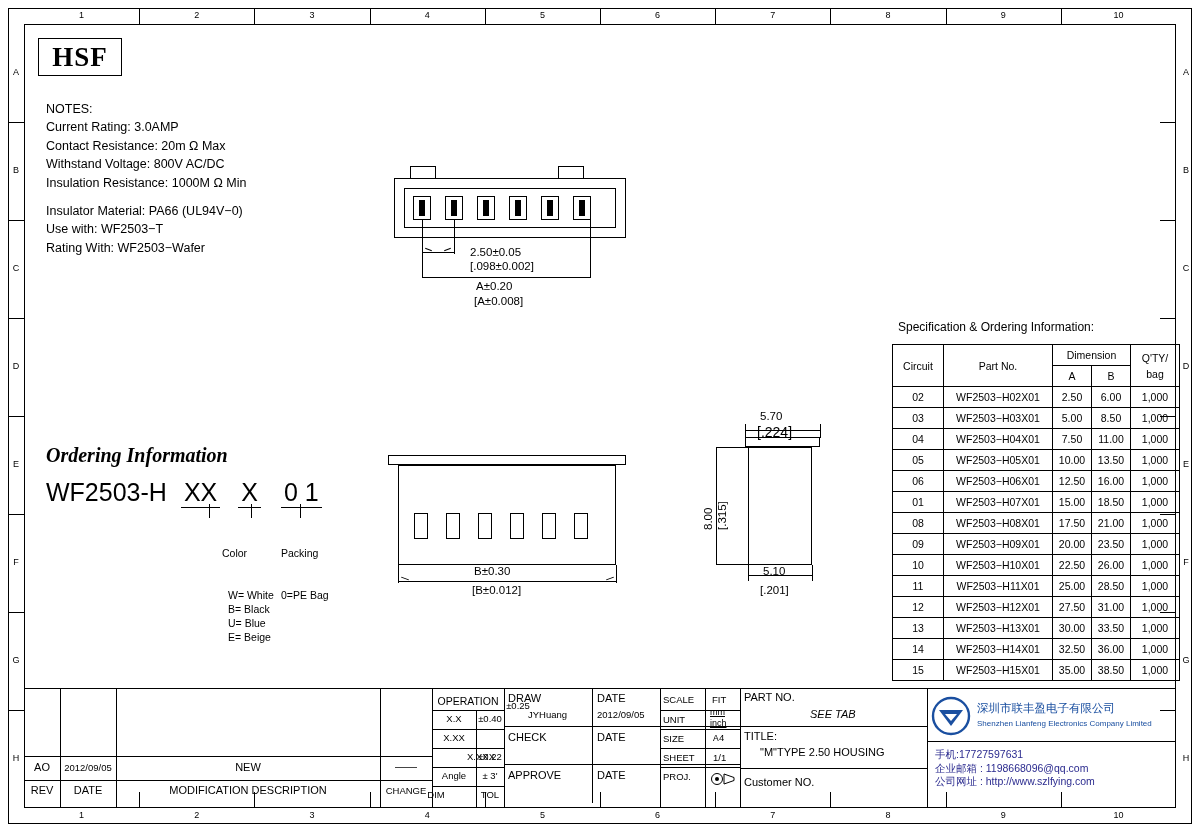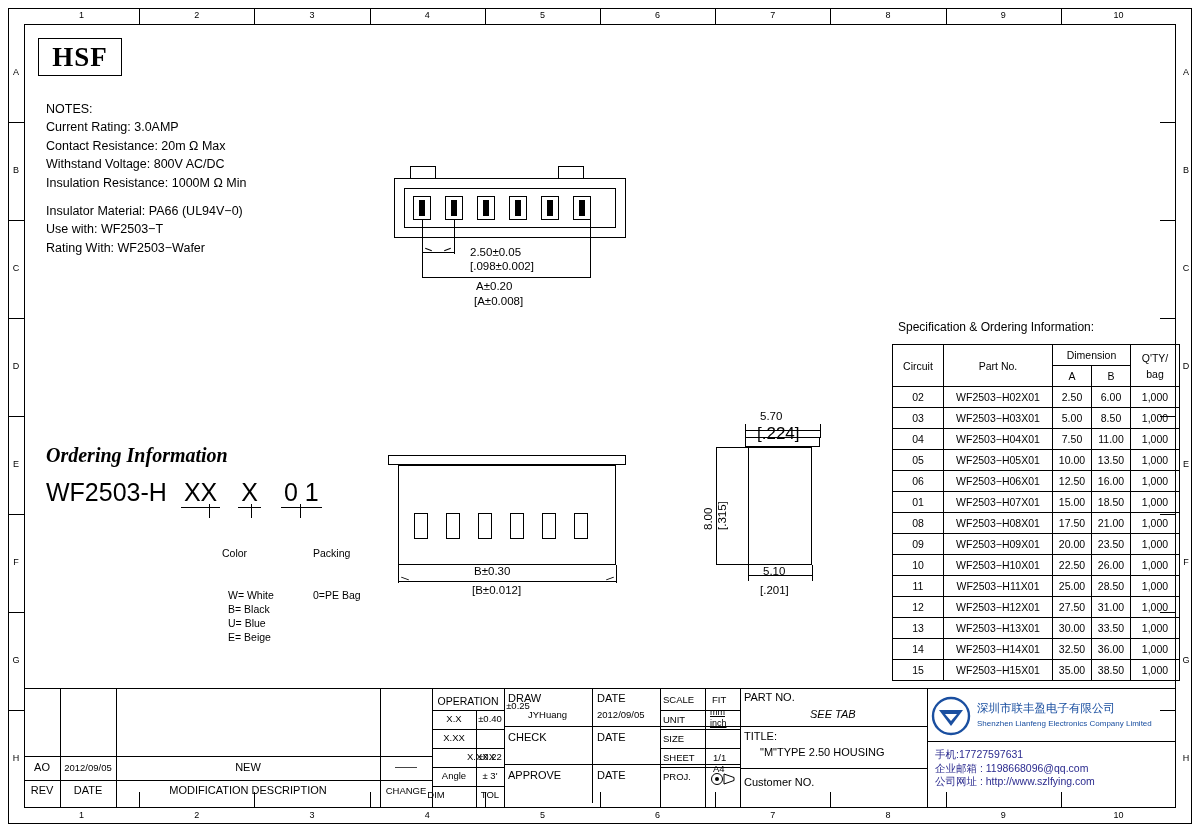--- a/index.html
+++ b/index.html
@@ -159,21 +159,21 @@
   <div class="ln" style="left:251px;top:504px;width:1px;height:14px;"></div>
   <div class="ln" style="left:300px;top:504px;width:1px;height:14px;"></div>
 
   <div class="legend" style="left:222px;top:518px;">
     <div>Color</div>
     <div style="padding-left:6px">W= White
 B= Black
 U= Blue
 E= Beige</div>
   </div>
-  <div class="legend" style="left:281px;top:518px;margin-left:32px;">
+  <div class="legend" style="left:281px;top:518px;">
     <div>Packing</div>
     <div>0=PE Bag</div>
   </div>
 
   <div>
 
     <div class="box" style="left:394px;top:178px;width:232px;height:60px;"></div>
 
     <div class="box" style="left:410px;top:166px;width:26px;height:12px;border-bottom:none;background:#fff;"></div>
     <div class="box" style="left:558px;top:166px;width:26px;height:12px;border-bottom:none;background:#fff;"></div>
@@ -230,21 +230,21 @@
   </div>
 
   <div>
     <div class="box" style="left:745px;top:437px;width:75px;height:10px;"></div>
     <div class="box" style="left:748px;top:447px;width:64px;height:118px;"></div>
 
     <div class="ln" style="left:745px;top:424px;width:1px;height:14px;"></div>
     <div class="ln" style="left:820px;top:424px;width:1px;height:14px;"></div>
     <div class="ln" style="left:745px;top:430px;width:75px;height:1px;"></div>
     <div class="txt" style="left:760px;top:410px;font-size:11.5px;">5.70</div>
-    <div class="txt" style="left:757px;top:424px;font-size:17px;">[.224]</div>
+    <div class="txt" style="left:757px;top:424px;font-size:14px;">[.224]</div>
 
     <div class="ln" style="left:716px;top:447px;width:1px;height:118px;"></div>
     <div class="ln" style="left:716px;top:447px;width:32px;height:1px;"></div>
     <div class="ln" style="left:716px;top:564px;width:32px;height:1px;"></div>
     <div class="txt" style="left:702px;top:530px;font-size:11.5px;transform:rotate(-90deg);transform-origin:left top;">8.00</div>
     <div class="txt" style="left:716px;top:530px;font-size:11.5px;transform:rotate(-90deg);transform-origin:left top;">[.315]</div>
 
     <div class="ln" style="left:748px;top:565px;width:1px;height:16px;"></div>
     <div class="ln" style="left:812px;top:565px;width:1px;height:16px;"></div>
     <div class="ln" style="left:748px;top:575px;width:64px;height:1px;"></div>
@@ -431,21 +431,21 @@
     <div class="ln" style="left:660px;top:767px;width:80px;height:1px;"></div>
     <div class="ln" style="left:705px;top:688px;width:1px;height:120px;"></div>
     <div class="ln" style="left:740px;top:688px;width:1px;height:120px;"></div>
 
     <div class="tbt sm" style="left:663px;top:694px;">SCALE</div>
     <div class="tbt sm" style="left:712px;top:694px;">FIT</div>
     <div class="tbt sm" style="left:663px;top:714px;">UNIT</div>
     <div class="tbt sm" style="left:710px;top:707px;white-space:pre-line;line-height:11px;font-size:9px;text-decoration:underline;">mm
 inch</div>
     <div class="tbt sm" style="left:663px;top:733px;">SIZE</div>
-    <div class="tbt sm" style="left:713px;top:763px;">A4</div>
+    <div class="tbt sm" style="left:713px;top:733px;font-family:Liberation Mono, monospace;">A4</div>
     <div class="tbt sm" style="left:663px;top:752px;">SHEET</div>
     <div class="tbt sm" style="left:713px;top:752px;">1/1</div>
     <div class="tbt sm" style="left:663px;top:771px;">PROJ.</div>
 
     <div class="abs" style="left:710px;top:772px;">
       <svg width="26" height="14" viewBox="0 0 26 14">
         <circle cx="7" cy="7" r="5.5" fill="none" stroke="#000" stroke-width="1"></circle>
         <circle cx="7" cy="7" r="2" fill="#000"></circle>
         <path d="M14 2 L24 5.5 L24 8.5 L14 12 Z" fill="none" stroke="#000" stroke-width="1"></path>
       </svg>

